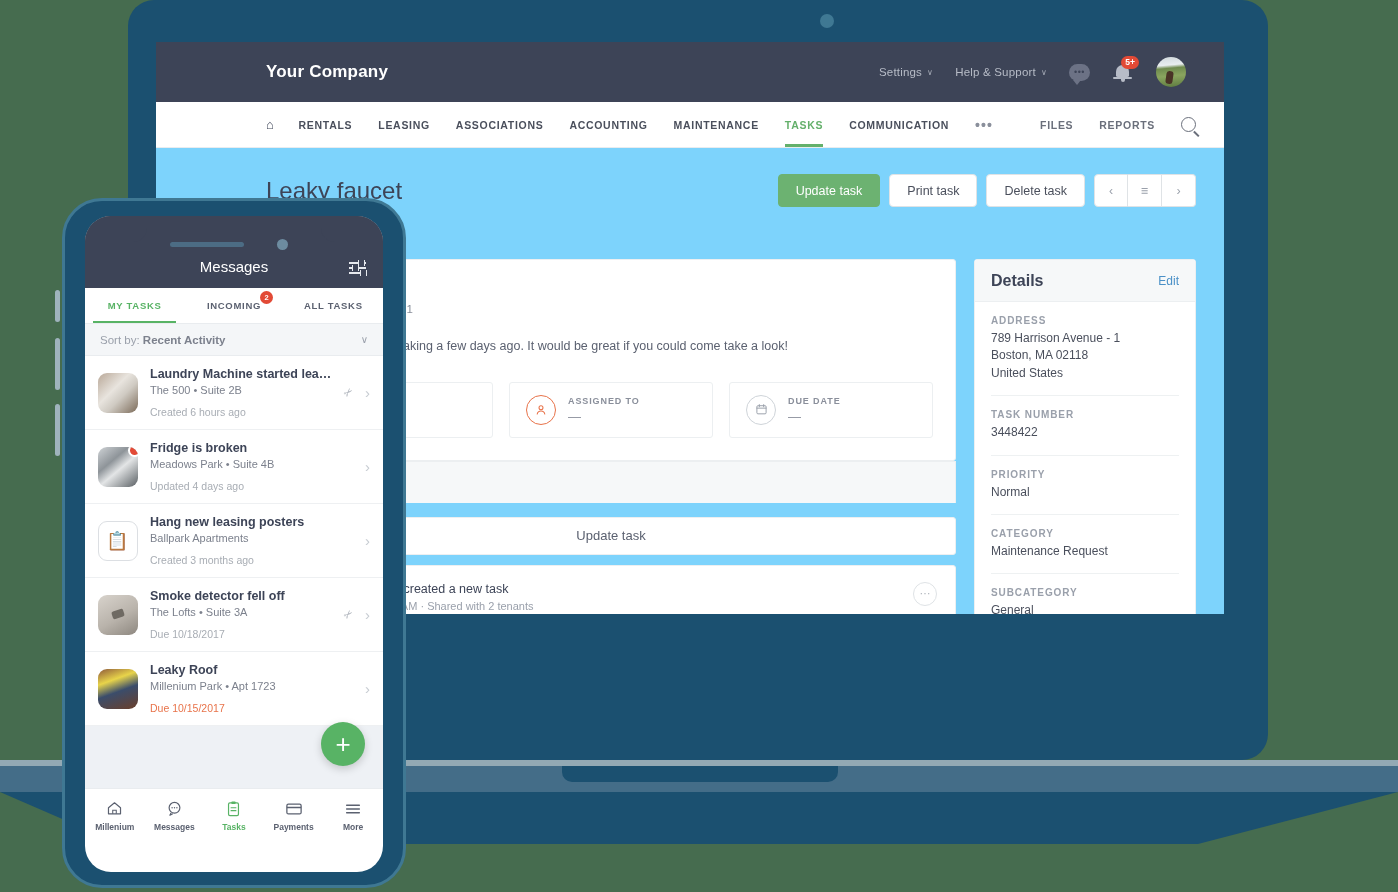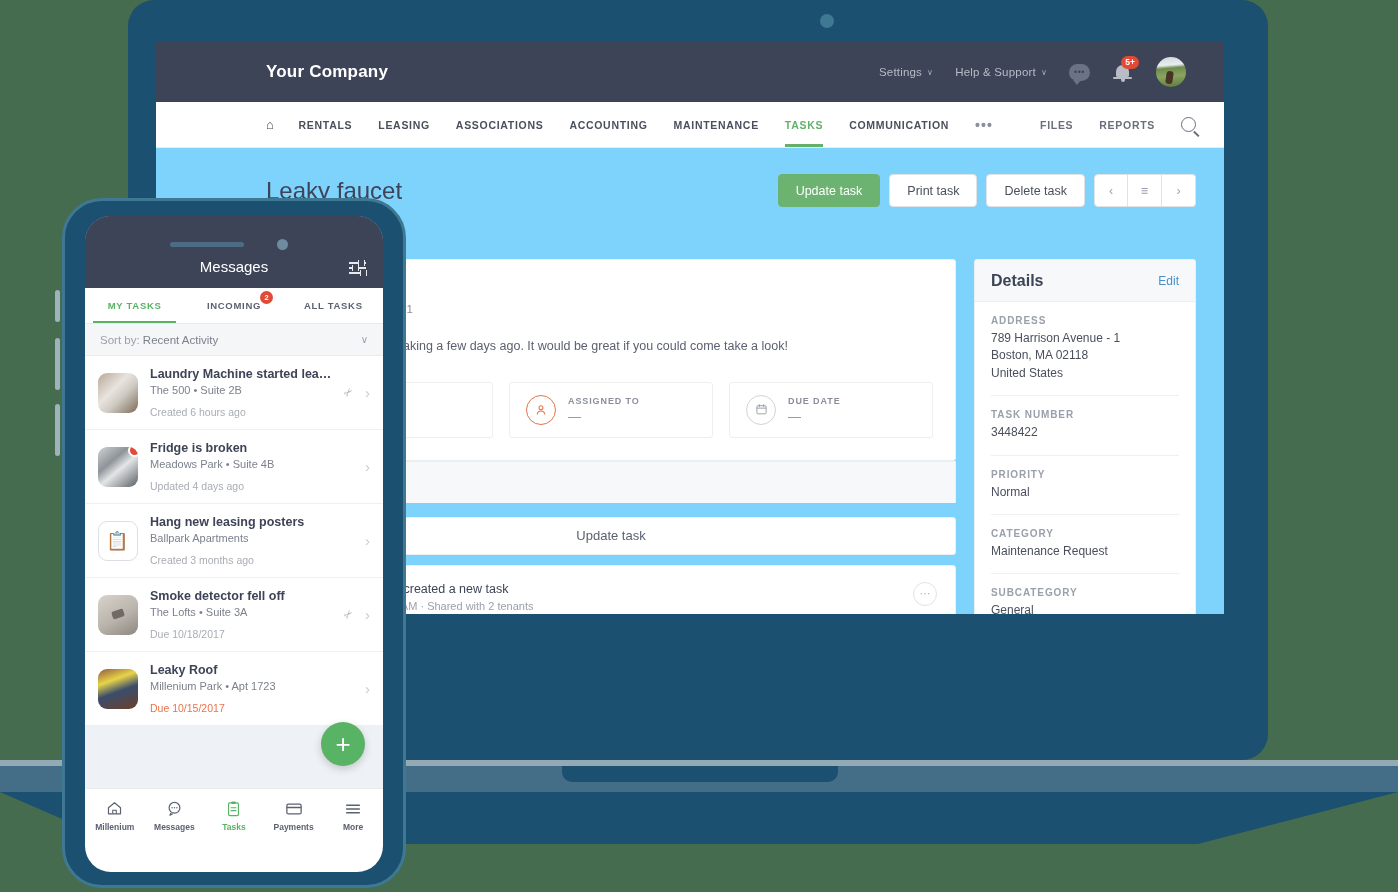--- a/index.html
+++ b/index.html
@@ -348,21 +348,21 @@
     background: #e24a36; color:#fff; font-size: 7.5px; font-weight: bold;
     border-radius: 50%; width: 13px; height: 13px;
     display:flex; align-items:center; justify-content:center;
   }
 
   .ph-sort {
     height: 32px; background: #f4f6f8; display: flex; align-items: center;
     padding: 0 15px; font-size: 11.5px; color: #9aa0ab;
     border-bottom: 1px solid #e9ecef;
   }
-  .ph-sort b { color: #7c818d; font-weight: normal; }
+  .ph-sort b { color: #7c818d; font-weight: bold; }
   .ph-sort .chev { margin-left: auto; color: #9aa0ab; font-size: 10px; }
 
   .ph-list { background: #fff; }
   .ph-row {
     display: flex; align-items: center; gap: 12px;
     padding: 11px 13px; border-bottom: 1px solid #eef0f2;
     position: relative;
   }
   .ph-thumb {
     width: 40px; height: 40px; border-radius: 9px; flex: 0 0 40px;

